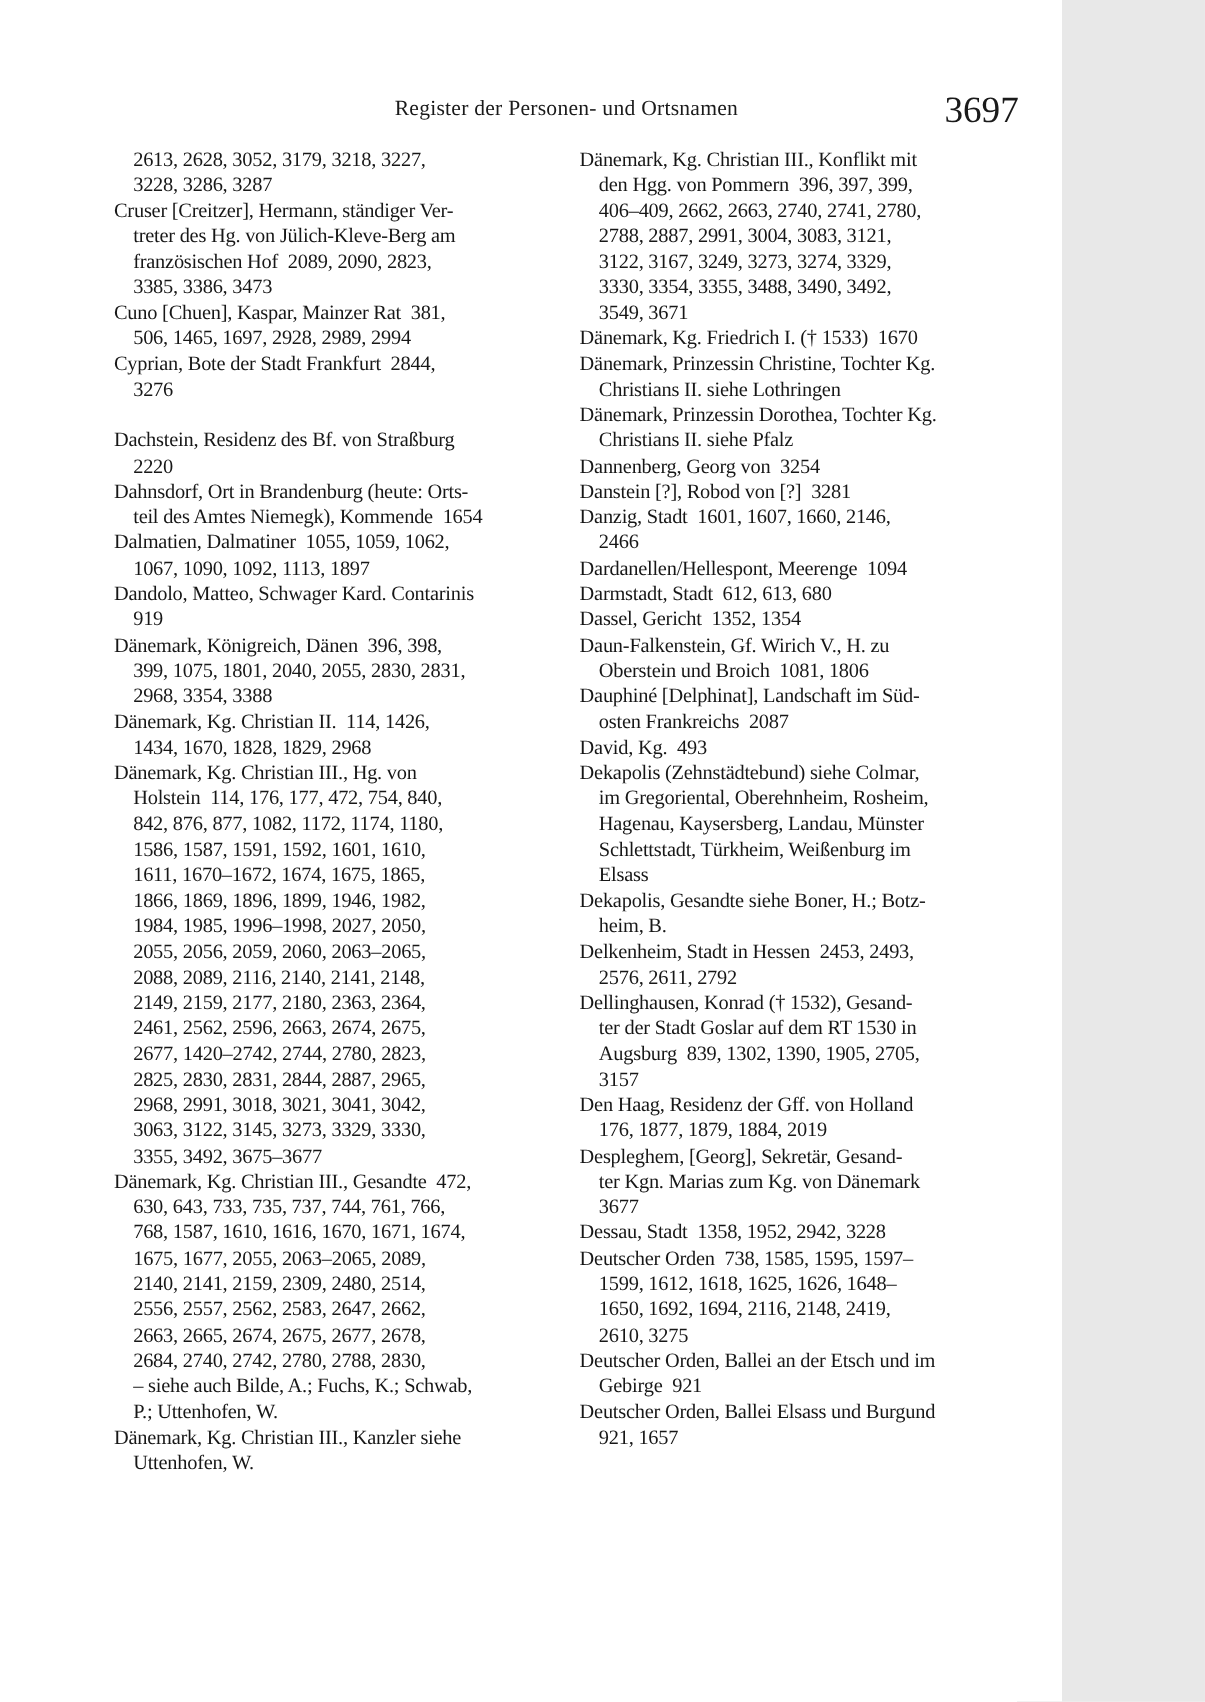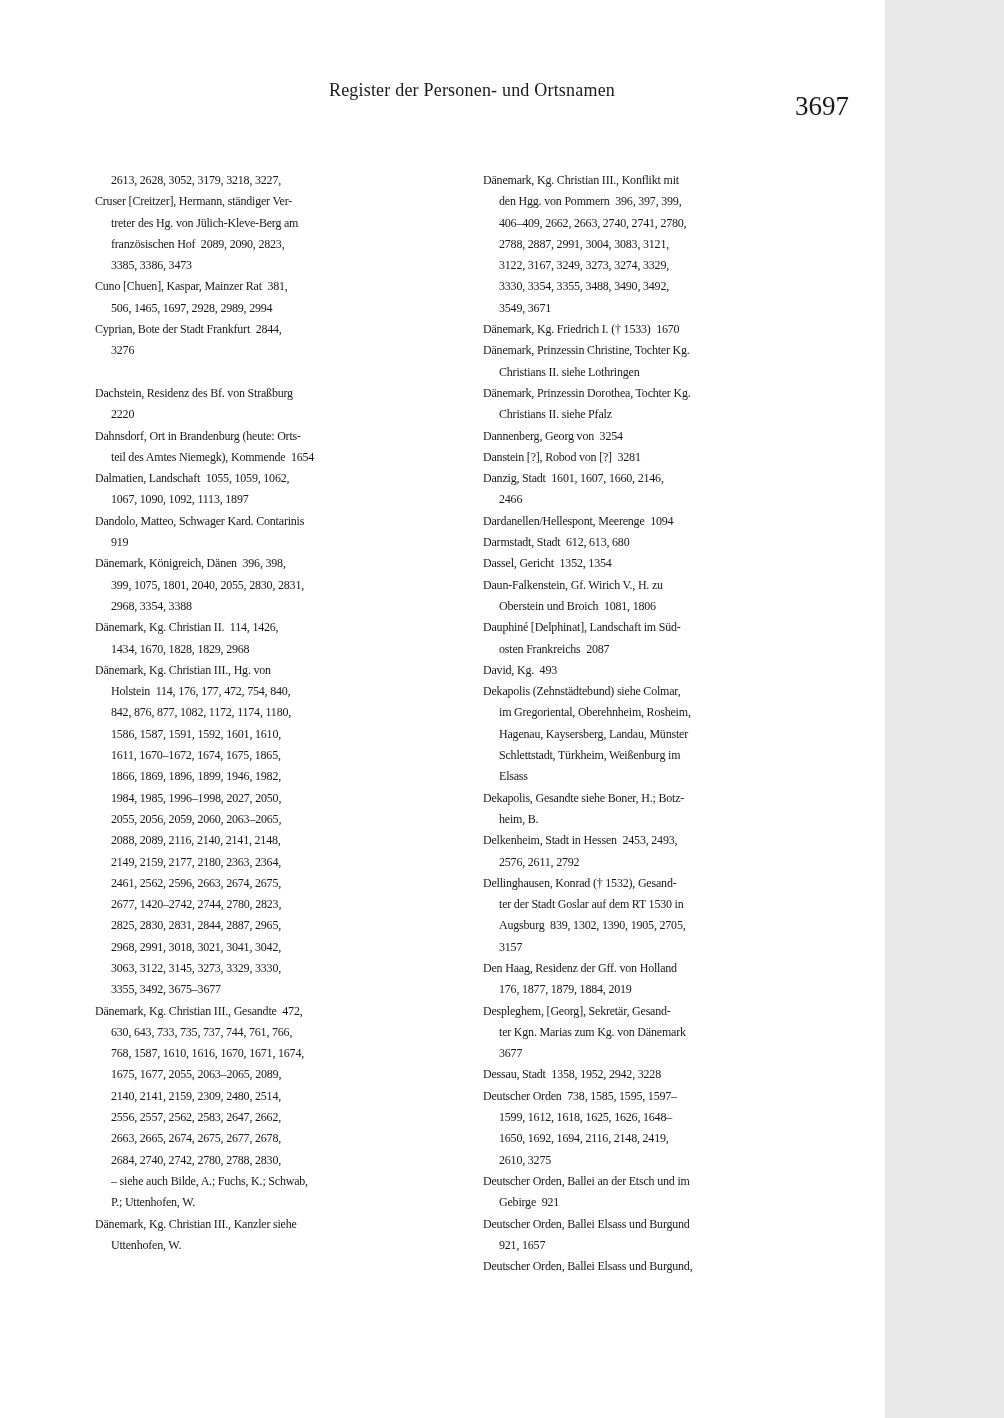--- a/index.html
+++ b/index.html
@@ -22,37 +22,36 @@
   .running-title {
     text-align: center;
     font-size: 18px;
     letter-spacing: 0.2px;
     padding-top: 8px;
     color: #1a1a1a;
   }
   .page-number {
     position: absolute;
     right: 0;
-    top: 19px;
-    font-size: 27px;
+    top: 2px;
+    font-size: 31px;
     color: #1a1a1a;
   }
   .columns {
     position: absolute;
     left: 95px;
     top: 122px;
     display: flex;
     gap: 22px;
   }
   .col {
     width: 366px;
-    font-size: 12px;
+    font-size: 17px;
     line-height: 21.3px;
     letter-spacing: -0.2px;
-    margin-top: 48px;
   }
   .line {
     white-space: pre-wrap;
     min-height: 21.3px;
     padding-left: 16px;
     text-indent: -16px;
   }
   .line.cont {
     padding-left: 32px;
     text-indent: -16px;
@@ -63,34 +62,35 @@
 <body>
 
 <div class="page">
   <div class="header">
     <div class="running-title">Register der Personen- und Ortsnamen</div>
     <div class="page-number">3697</div>
   </div>
   <div class="columns">
     <div class="col" id="col-left">
         <div class="line cont">2613, 2628, 3052, 3179, 3218, 3227,</div>
+        <div class="line cont">3228, 3286, 3287</div>
         <div class="line">Cruser [Creitzer], Hermann, ständiger Ver-</div>
         <div class="line cont">treter des Hg. von Jülich-Kleve-Berg am</div>
         <div class="line cont">französischen Hof  2089, 2090, 2823,</div>
         <div class="line cont">3385, 3386, 3473</div>
         <div class="line">Cuno [Chuen], Kaspar, Mainzer Rat  381,</div>
         <div class="line cont">506, 1465, 1697, 2928, 2989, 2994</div>
         <div class="line">Cyprian, Bote der Stadt Frankfurt  2844,</div>
         <div class="line cont">3276</div>
         <div class="line blank"></div>
         <div class="line">Dachstein, Residenz des Bf. von Straßburg</div>
         <div class="line cont">2220</div>
         <div class="line">Dahnsdorf, Ort in Brandenburg (heute: Orts-</div>
         <div class="line cont">teil des Amtes Niemegk), Kommende  1654</div>
-        <div class="line">Dalmatien, Landschaft  1055, 1059, 1062,</div>
+        <div class="line">Dalmatien, Dalmatiner  1055, 1059, 1062,</div>
         <div class="line cont">1067, 1090, 1092, 1113, 1897</div>
         <div class="line">Dandolo, Matteo, Schwager Kard. Contarinis</div>
         <div class="line cont">919</div>
         <div class="line">Dänemark, Königreich, Dänen  396, 398,</div>
         <div class="line cont">399, 1075, 1801, 2040, 2055, 2830, 2831,</div>
         <div class="line cont">2968, 3354, 3388</div>
         <div class="line">Dänemark, Kg. Christian II.  114, 1426,</div>
         <div class="line cont">1434, 1670, 1828, 1829, 2968</div>
         <div class="line">Dänemark, Kg. Christian III., Hg. von</div>
         <div class="line cont">Holstein  114, 176, 177, 472, 754, 840,</div>
@@ -166,16 +166,15 @@
         <div class="line cont">3677</div>
         <div class="line">Dessau, Stadt  1358, 1952, 2942, 3228</div>
         <div class="line">Deutscher Orden  738, 1585, 1595, 1597–</div>
         <div class="line cont">1599, 1612, 1618, 1625, 1626, 1648–</div>
         <div class="line cont">1650, 1692, 1694, 2116, 2148, 2419,</div>
         <div class="line cont">2610, 3275</div>
         <div class="line">Deutscher Orden, Ballei an der Etsch und im</div>
         <div class="line cont">Gebirge  921</div>
         <div class="line">Deutscher Orden, Ballei Elsass und Burgund</div>
         <div class="line cont">921, 1657</div>
-        <div class="line">Deutscher Orden, Ballei Elsass und Burgund,</div>
       </div>
   </div>
 </div>
 
 </body></html>

